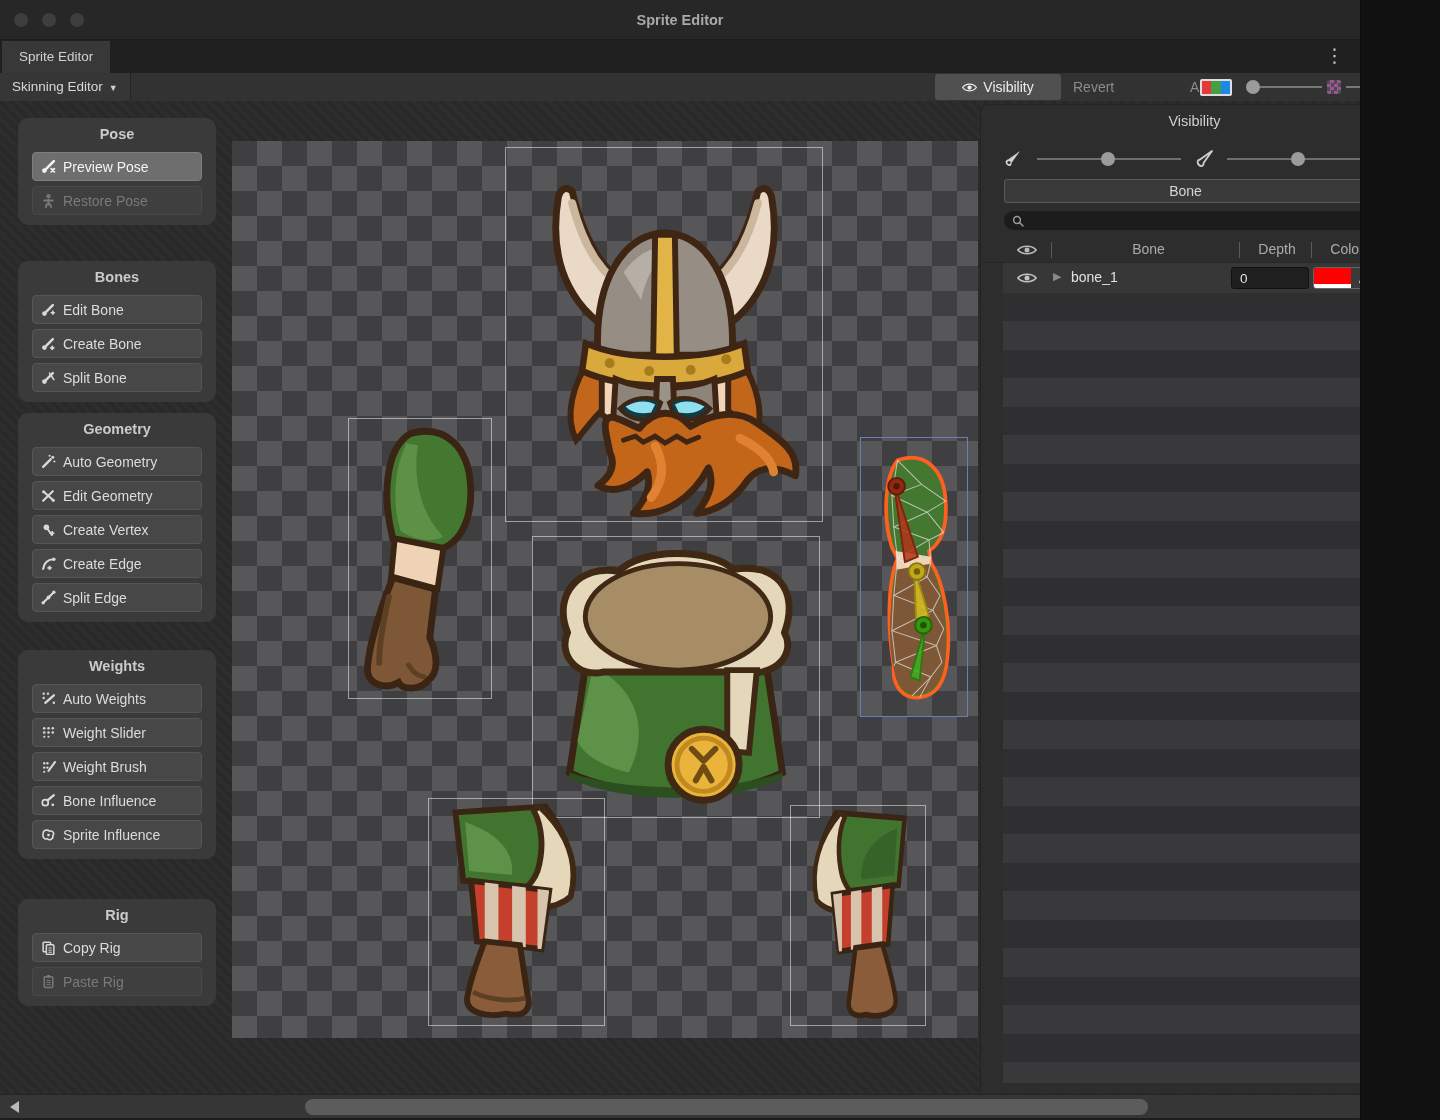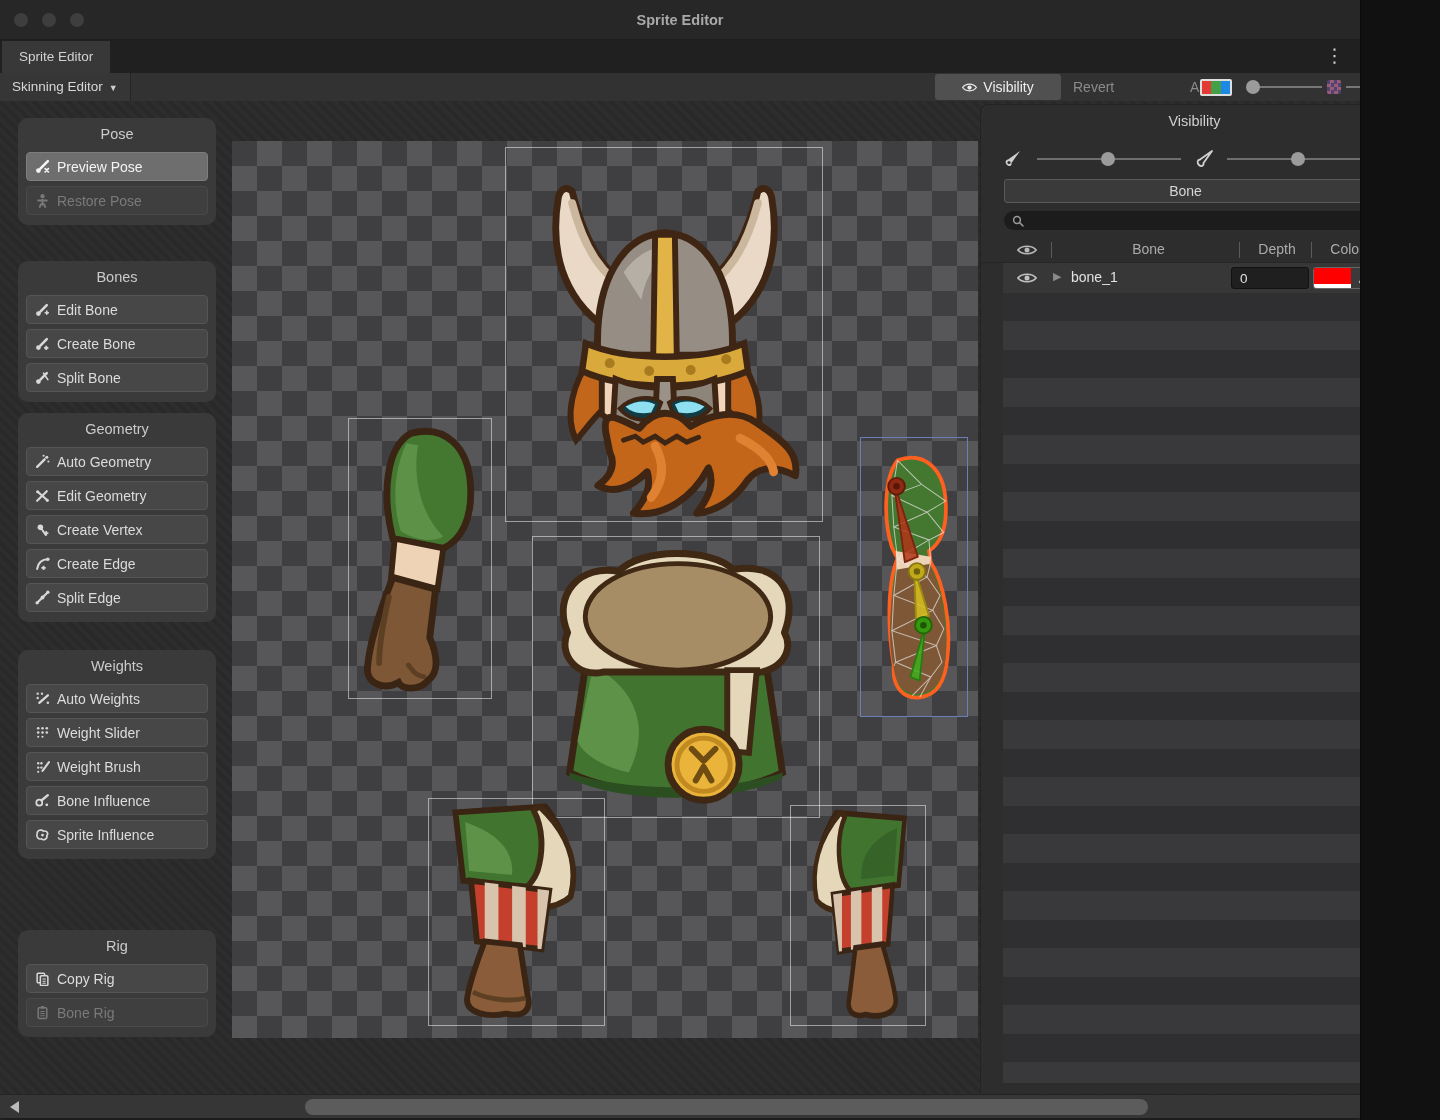--- a/index.html
+++ b/index.html
@@ -30,22 +30,22 @@
   .main{position:absolute;left:0;top:101px;width:100%;height:993px;
     background:repeating-linear-gradient(45deg,#2d2d2d 0 4px,#292929 4px 8px);}
   
   .canvas{position:absolute;left:232px;top:40px;width:746px;height:897px;
     background:repeating-conic-gradient(#57575a 0% 25%,#3f3f42 0% 50%);background-size:50px 50px;}
   .srect{position:absolute;border:1px solid rgba(255,255,255,.5);}
   .srect.sel{border:1px solid #6a7fb8;}
   .art{position:absolute;}
   
   .group{position:absolute;left:18px;width:198px;background:#3a3a3a;border-radius:10px;padding:8px 0 5px;}
-  .group h3{margin:0 0 10px;text-align:center;color:#cbcbcb;font-size:14.5px;font-weight:400;}
-  .btn{display:flex;align-items:center;gap:7px;height:29px;margin:0 8px 5px;padding:0 8px;background:#474747;border:1px solid #555;border-radius:4px;color:#dcdcdc;font-size:14px;}
+  .group h3{margin:0 0 10px;text-align:center;color:#cbcbcb;font-size:14.5px;font-weight:700;}
+  .btn{display:flex;align-items:center;gap:7px;height:29px;margin:0 14px 5px;padding:0 8px;background:#474747;border:1px solid #555;border-radius:4px;color:#dcdcdc;font-size:14px;}
   .btn.active{background:#6e6e6e;border-color:#7e7e7e;color:#f4f4f4;}
   .btn.disabled{background:#3f3f3f;border-color:#494949;color:#7a7a7a;text-align:center;}
   .btn.disabled svg{opacity:.45;}
   .btn svg{flex:0 0 auto;}
   
   .rpanel{position:absolute;left:980px;top:3px;width:428px;height:989px;background:#2d2d2d;border-radius:8px 0 0 0;border-left:1px solid #232323;border-top:1px solid #232323;}
   .rpanel .ptitle{margin-top:8px;text-align:center;color:#cfcfcf;font-size:14.5px;}
   .vslider-row{position:absolute;left:0;top:40px;width:100%;height:26px;}
   .vtrack{position:absolute;top:13px;height:2px;background:#6e6e6e;}
   .vthumb{position:absolute;top:7px;width:14px;height:14px;border-radius:50%;background:#9b9b9b;}
@@ -377,37 +377,37 @@
       </div>
       <div class="btn">
         <svg class="icon14" viewBox="0 0 14 14">
             <path d="M2,6 C2,3 6,2 8,4 C11,3 13,6 11,8 C12,11 8,13 6,11 C3,12 1,9 2,6 Z" fill="none" stroke="#d8d8d8" stroke-width="1.5"></path>
             <circle cx="7" cy="7.5" r="1.3" fill="#d8d8d8"></circle>
           </svg>
         <span>Sprite Influence</span>
       </div>
     </div>
 
-    <div class="group" style="top:829px">
+    <div class="group" style="top:798px">
       <h3>Rig</h3>
       <div class="btn">
         <svg class="icon14" viewBox="0 0 14 14">
             <rect x="2" y="2" width="7" height="9" rx="1" fill="none" stroke="#d8d8d8" stroke-width="1.4"></rect>
             <rect x="5" y="4.5" width="7" height="9" rx="1" fill="#474747" stroke="#d8d8d8" stroke-width="1.4"></rect>
             <path d="M7,7.5 h3 M7,9.5 h3 M7,11.5 h3" stroke="#d8d8d8" stroke-width="1"></path>
           </svg>
         <span>Copy Rig</span>
       </div>
       <div class="btn disabled">
         <svg class="icon14" viewBox="0 0 14 14">
             <rect x="3" y="2.5" width="8" height="10" rx="1" fill="none" stroke="#bdbdbd" stroke-width="1.4"></rect>
             <rect x="5.5" y="1" width="3" height="2.5" rx="0.6" fill="#bdbdbd"></rect>
             <path d="M5,6 h4 M5,8 h4 M5,10 h4" stroke="#bdbdbd" stroke-width="1"></path>
           </svg>
-        <span>Bone Rig</span>
+        <span>Paste Rig</span>
       </div>
     </div>
 
     <div class="rpanel">
       <div class="ptitle">Visibility</div>
 
       <div class="vslider-row">
         <svg style="position:absolute;left:22px;top:2px" width="22" height="22" viewBox="0 0 22 22">
             <path d="M4,18 C2,16 2,13 5,12.5 L17,4 L8.5,16 C9,19 6,20 4,18 Z" fill="#cfcfcf"></path>
             <circle cx="6" cy="15.5" r="1.6" fill="#2d2d2d"></circle>

